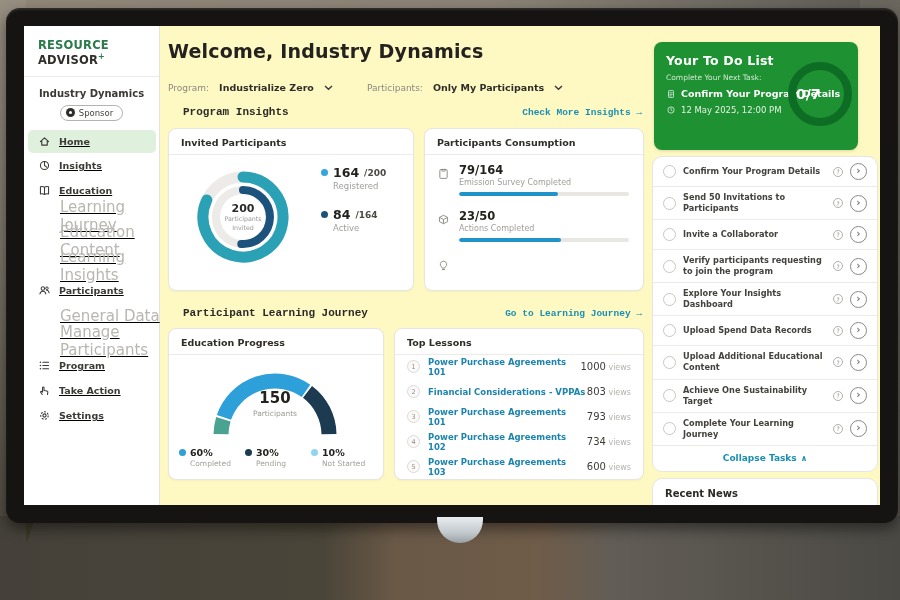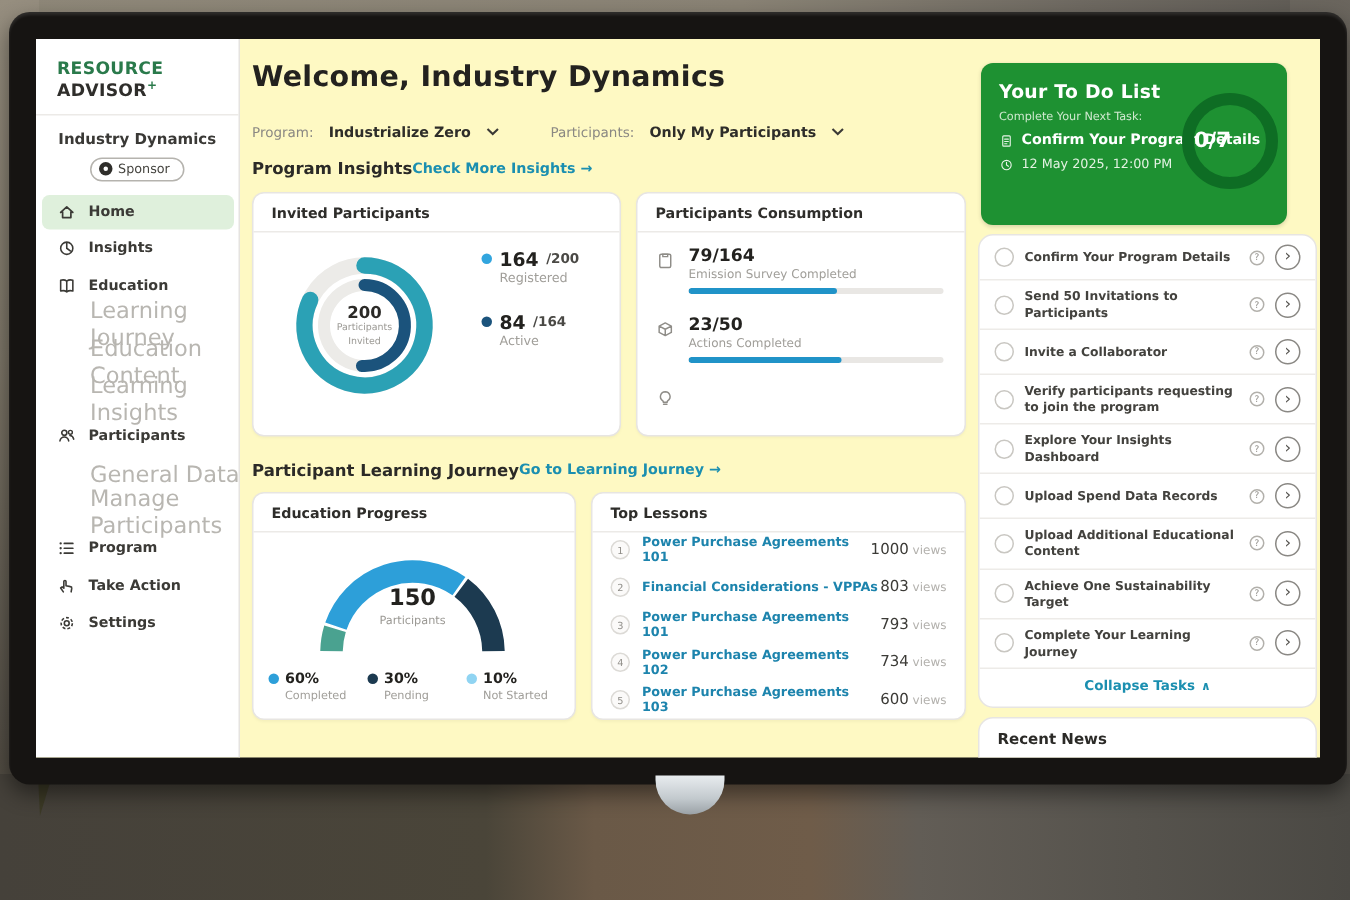--- a/index.html
+++ b/index.html
@@ -28,36 +28,36 @@
   
   .sidebar { position:absolute; left:0; top:0; width:136px; height:100%; background:#ffffff; border-right:1px solid #e5e3e0; }
   .logo { padding:12px 0 9px 14px; font-size:11.5px; font-weight:bold; letter-spacing:.2px; border-bottom:1px solid #eceae7; }
   .logo .g { color:#2a7a4b; } .logo .d { color:#2f2e2b; } .logo sup { color:#2a7a4b; font-size:8px; }
   .org { text-align:center; font-size:10px; font-weight:bold; color:#3a3936; margin-top:11px; }
   .sponsor { display:flex; align-items:center; gap:4px; width:max-content; margin:6px auto 0;
              border:1px solid #b5b3ae; border-radius:10px; padding:2px 9px 2px 5px; background:#fff; }
   .sponsor .sp-ic { width:9px; height:9px; border-radius:50%; background:#2f2e2b; position:relative; }
   .sponsor .sp-ic::after { content:""; position:absolute; left:3px; top:3px; width:3px; height:3px; border-radius:50%; background:#fff; }
   .sponsor span { font-size:8.5px; color:#45443f; }
-  .side-list { position:absolute; left:0; top:104px; width:136px; }
+  .side-list { position:absolute; left:0; top:104px; width:136px;text-decoration:underline; }
   .side-item { display:flex; align-items:center; gap:8px; height:25px; padding-left:14px;
                font-size:9.5px; font-weight:bold; color:#3b3a36; cursor:pointer; }
   .side-item .side-icon { width:13px; height:13px; color:#3b3a36; flex:0 0 13px; }
   .side-item .side-icon svg { width:13px; height:13px; display:block; }
   .side-item.sub { padding-left:36px; font-weight:normal; color:#b8b6b1; font-size:15px; }
   .side-item.active { background:#dff0dc; border-radius:5px; margin:0 4px; padding-left:10px; height:23px; }
 
   
   .main { position:absolute; left:136px; top:0; width:492px; height:479px; }
   .welcome { position:absolute; left:8px; top:14px; font-size:19px; font-weight:bold; color:#23221f; letter-spacing:.2px; }
   .filters { position:absolute; left:8px; top:50px; display:flex; gap:34px; align-items:center; }
   .filters .flabel { font-size:9px; color:#8a8883; }
   .filters .fval { font-size:9.5px; font-weight:bold; color:#2e2d29; margin-left:5px; }
   .chev-down { margin-left:5px; }
-  .sec-head { position:absolute; left:8px; right:10px; display:flex; justify-content:flex-start; align-items:center; }
+  .sec-head { position:absolute; left:23px; right:10px; display:flex; justify-content:space-between; align-items:center;font-family:Liberation Mono, monospace; }
   .sec-title { font-size:11px; font-weight:bold; color:#2b2a27; }
   .sec-link { font-size:9.5px; font-weight:bold; color:#1b8fb0; cursor:pointer; }
   .card { position:absolute; background:#fff; border:1px solid #e7e5e2; border-radius:8px; box-shadow:0 1px 2px rgba(0,0,0,.04); }
   .card-title { font-size:9.5px; font-weight:bold; color:#2e2d2a; padding:8px 12px 6px; border-bottom:1px solid #eceae7; }
 
   
   .donut-wrap { position:absolute; left:18px; top:32px; width:112px; height:112px; }
   .donut-center { position:absolute; left:0; top:0; width:112px; height:112px; display:flex; flex-direction:column; justify-content:center; align-items:center; pointer-events:none; }
   .donut-center .dc-num { font-size:11px; font-weight:bold; color:#2b2a27; }
   .donut-center .dc-lab { font-size:6.3px; color:#9b9994; line-height:1.35; }

